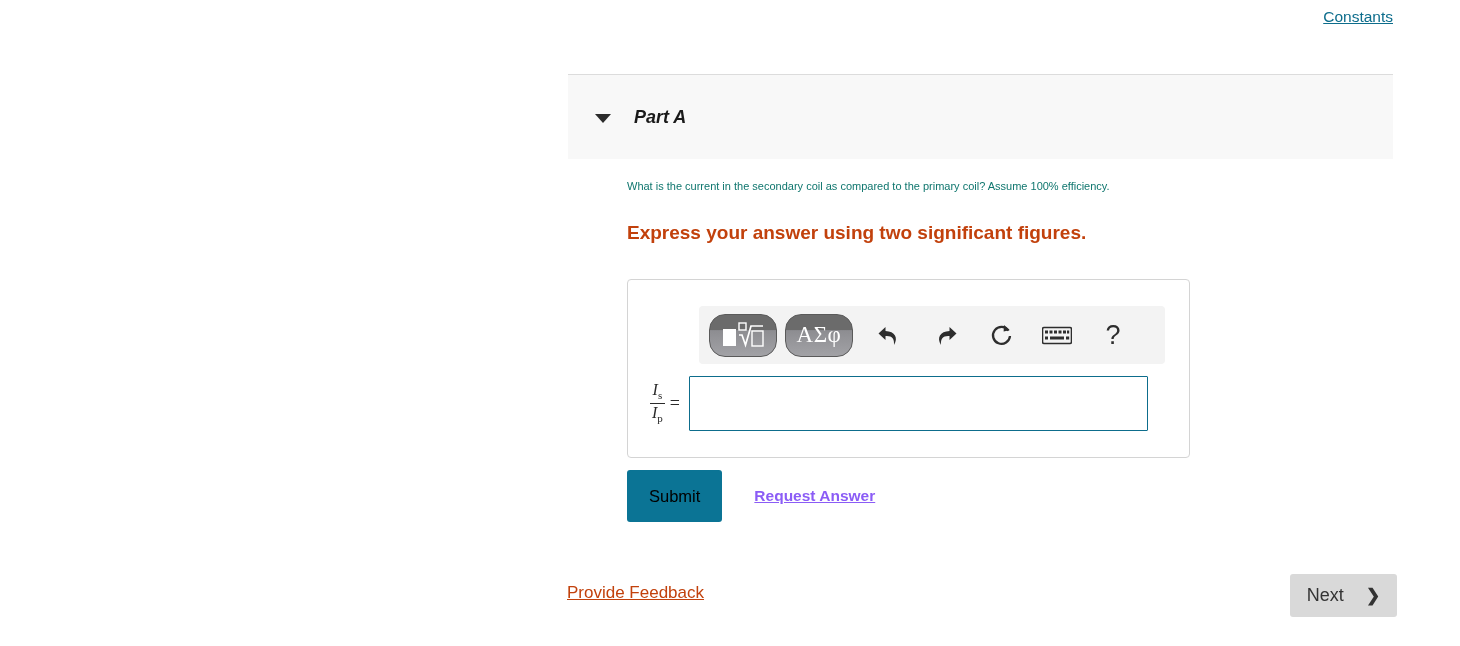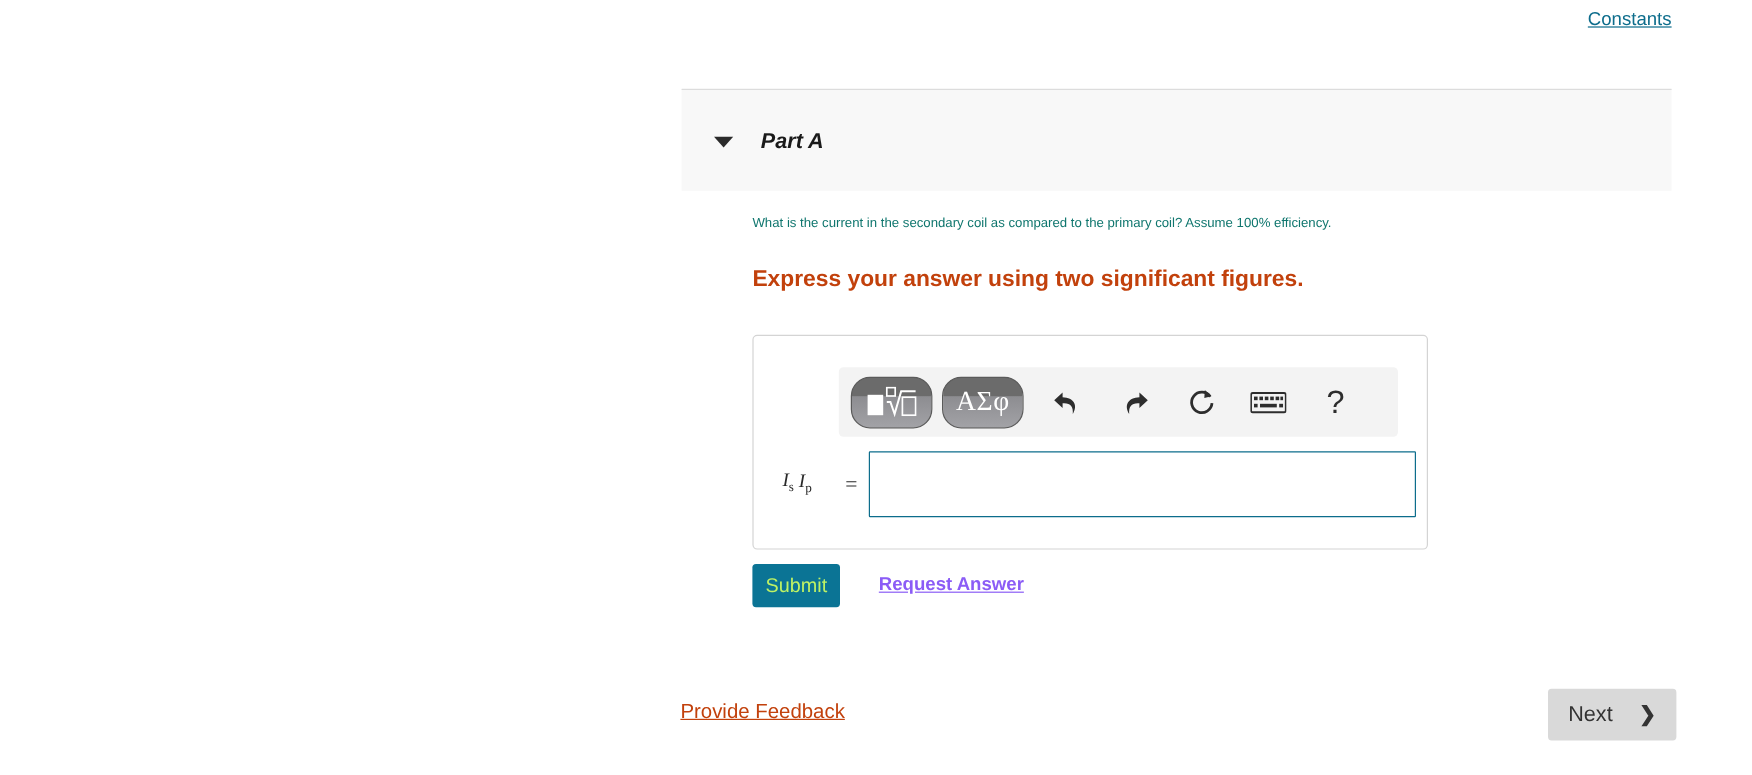--- a/index.html
+++ b/index.html
@@ -165,28 +165,28 @@
   
   .answer-row {
     position: absolute;
     left: 22px; top: 96px;
     width: 530px;
     display: flex;
     align-items: center;
   }
   .fraction {
     display: inline-flex;
-    flex-direction: row;
+    flex-direction: column;
     align-items: center;
     font-family: "Liberation Serif", serif;
     font-style: italic;
     font-size: 16px;
     color: #2a2a2a;
     line-height: 1.05;
-    margin-right: 26px;
+    margin-right: 5px;
   }
   .fraction .num { padding: 0 2px 1px 2px; }
   .fraction .den { padding: 1px 2px 0 2px; }
   .fraction .bar {
     width: 100%;
     height: 1px;
     background: #2a2a2a;
   }
   .frac-sub {
     font-size: 11px;
@@ -212,26 +212,26 @@
 
   
   .action-row {
     position: absolute;
     left: 96px; top: 470px;
     display: flex;
     align-items: center;
   }
   .submit-button {
     background: #0b7495;
-    color: #bef264;
+    color: #000000;
     font-size: 16.5px;
     border: none;
     border-radius: 3px;
-    padding: 0 11px;
-    height: 36px;
+    padding: 0 22px;
+    height: 52px;
     cursor: pointer;
     font-family: "Liberation Sans", sans-serif;
   }
   .request-answer {
     margin-left: 32px;
     font-size: 15.5px;
     font-weight: bold;
     color: #8b5cf6;
     text-decoration: underline;
     cursor: pointer;

